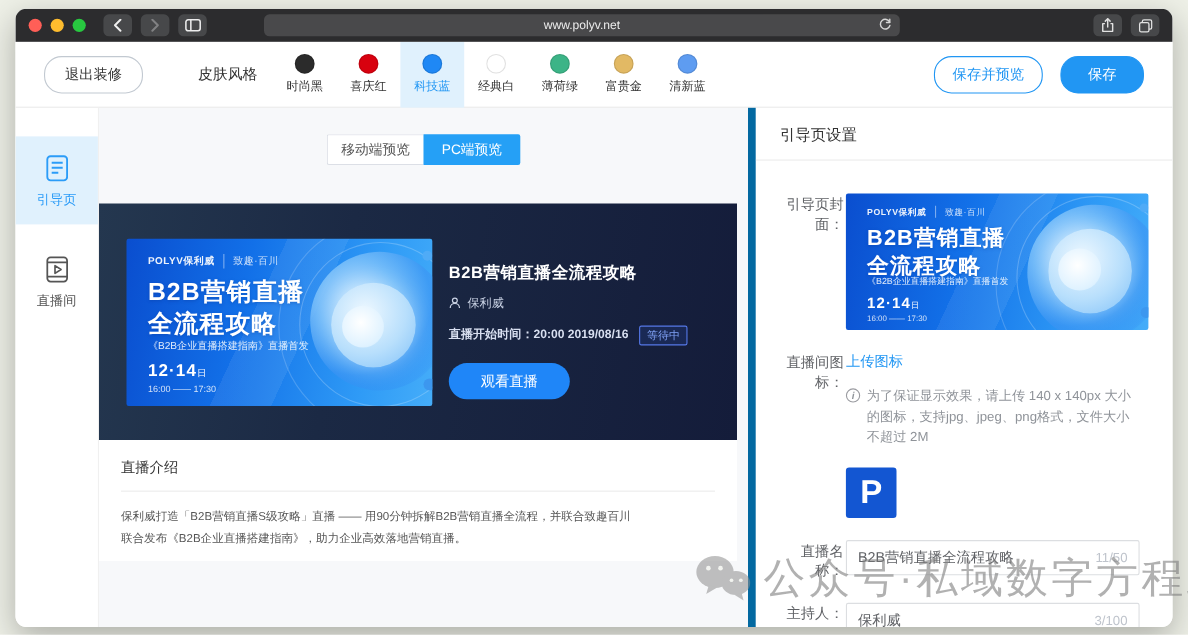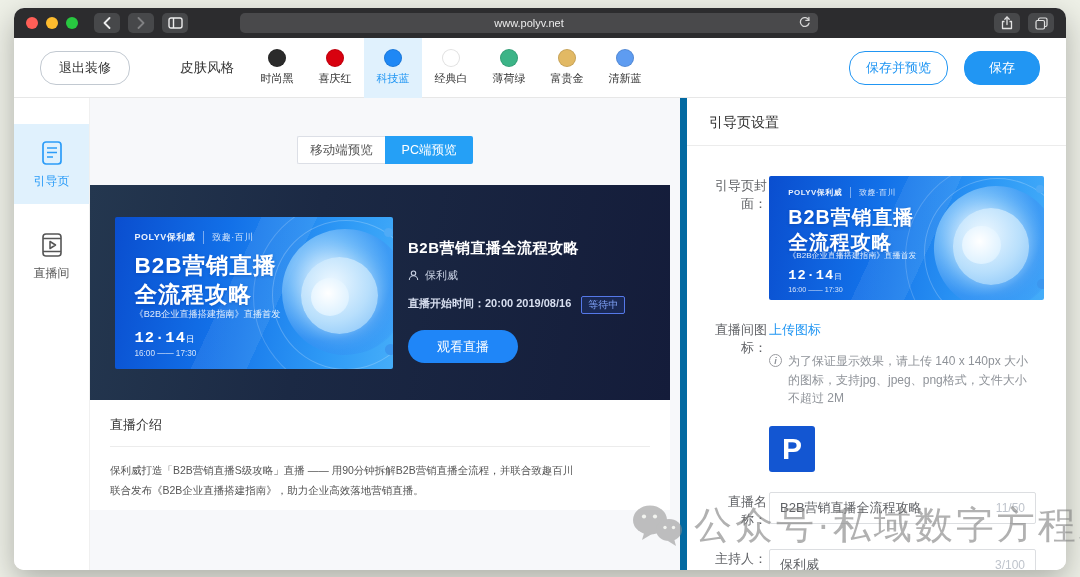--- a/index.html
+++ b/index.html
@@ -52,21 +52,21 @@
   .btn-solid{ border:1px solid #2196f3; background:#2196f3; color:#fff;
     border-radius:16px; padding:7px 24px; font-size:13px; cursor:pointer; }
   
   .content{ flex:1; display:flex; min-height:0; }
   .sidebar{ width:76px; background:#fff; border-right:1px solid #f0f0f0; padding-top:26px; }
   .side-item{ height:80px; display:flex; flex-direction:column; align-items:center;
     justify-content:center; gap:6px; font-size:12px; color:#555; cursor:pointer; }
   .side-item + .side-item{ margin-top:12px; }
   .side-item.sel{ background:#e0f1fd; color:#2b9cf8; }
   .main{ flex:1; background:#f7f8fa; position:relative; overflow:hidden; }
-  .tabs{ position:absolute; top:38px; left:50%; transform:translateX(-50%); display:flex; }
+  .tabs{ position:absolute; top:24px; left:50%; transform:translateX(-50%); display:flex; }
   .tab{ width:88px; height:28px; display:flex; align-items:center; justify-content:center;
     font-size:12.5px; cursor:pointer; }
   .tab.inactive{ background:#fff; border:1px solid #dcdfe6; color:#555;
     border-radius:2px 0 0 2px; border-right:none; }
   .tab.active{ background:#25a0f6; color:#fff; border-radius:0 2px 2px 0; }
   
   .stage{ position:absolute; left:0; right:10px; top:87px; height:215px;
     background:linear-gradient(100deg,#24374f 0%,#1b2944 38%,#141c3a 100%); }
   .stage-right{ position:absolute; left:318px; right:16px; top:54px; }
   .live-title{ color:#fff; font-size:15px; font-weight:600; letter-spacing:.5px; }
@@ -89,21 +89,21 @@
   .bn-logos{ position:absolute; left:7%; top:9%; display:flex; align-items:center;
     color:rgba(255,255,255,.92); font-size:.9em; font-weight:700; letter-spacing:.5px; z-index:2; }
   .bn-partner{ margin-left:8px; padding-left:8px; border-left:1px solid rgba(255,255,255,.45);
     font-weight:400; color:rgba(255,255,255,.8); }
   .bn-title{ position:absolute; left:7%; top:23%; color:#fff; font-weight:800;
     font-size:2.25em; line-height:1.28; letter-spacing:1px; z-index:2;
     text-shadow:0 1px 3px rgba(10,50,140,.35); }
   .bn-sub{ position:absolute; left:7%; top:60%; color:rgba(255,255,255,.88);
     font-size:.92em; z-index:2; }
   .bn-date{ position:absolute; left:7%; top:74%; color:#fff; z-index:2; }
-  .bn-date .d{ font-size:1.55em; font-weight:800; letter-spacing:1px;font-family:Liberation Mono, monospace; }
+  .bn-date .d{ font-size:1.55em; font-weight:800; letter-spacing:1px; }
   .bn-date .d small{ font-size:.55em; font-weight:400; }
   .bn-date .t{ font-size:.82em; color:rgba(255,255,255,.82); margin-top:2px; }
   .bn-art{ position:absolute; right:-4%; top:0; width:58%; height:100%; z-index:1; }
   .circ{ position:absolute; border-radius:50%; }
   .ring1{ left:6%; top:-12%; width:120%; padding-top:120%; border:1px solid rgba(255,255,255,.18); }
   .ring2{ left:18%; top:2%; width:92%; padding-top:92%; border:1px solid rgba(255,255,255,.22); }
   .disc-outer{ left:24%; top:8%; width:78%; padding-top:78%;
     background:radial-gradient(circle at 38% 32%,rgba(210,236,255,.95) 0%,rgba(126,194,250,.85) 32%,rgba(61,149,243,.65) 58%,rgba(40,120,240,.18) 76%,rgba(40,120,240,0) 80%);
     transform:rotate(-15deg); }
   .disc-mid{ left:36%; top:26%; width:48%; padding-top:48%;

